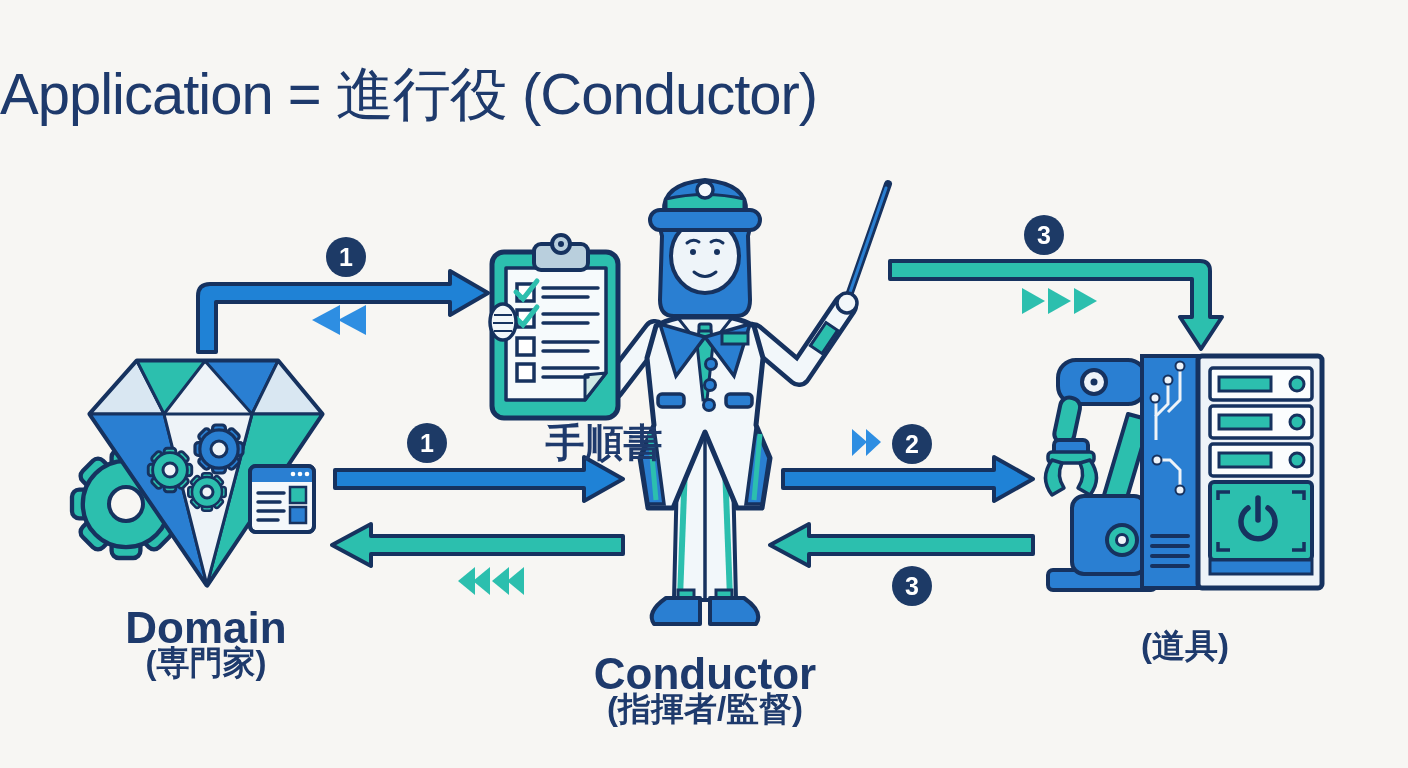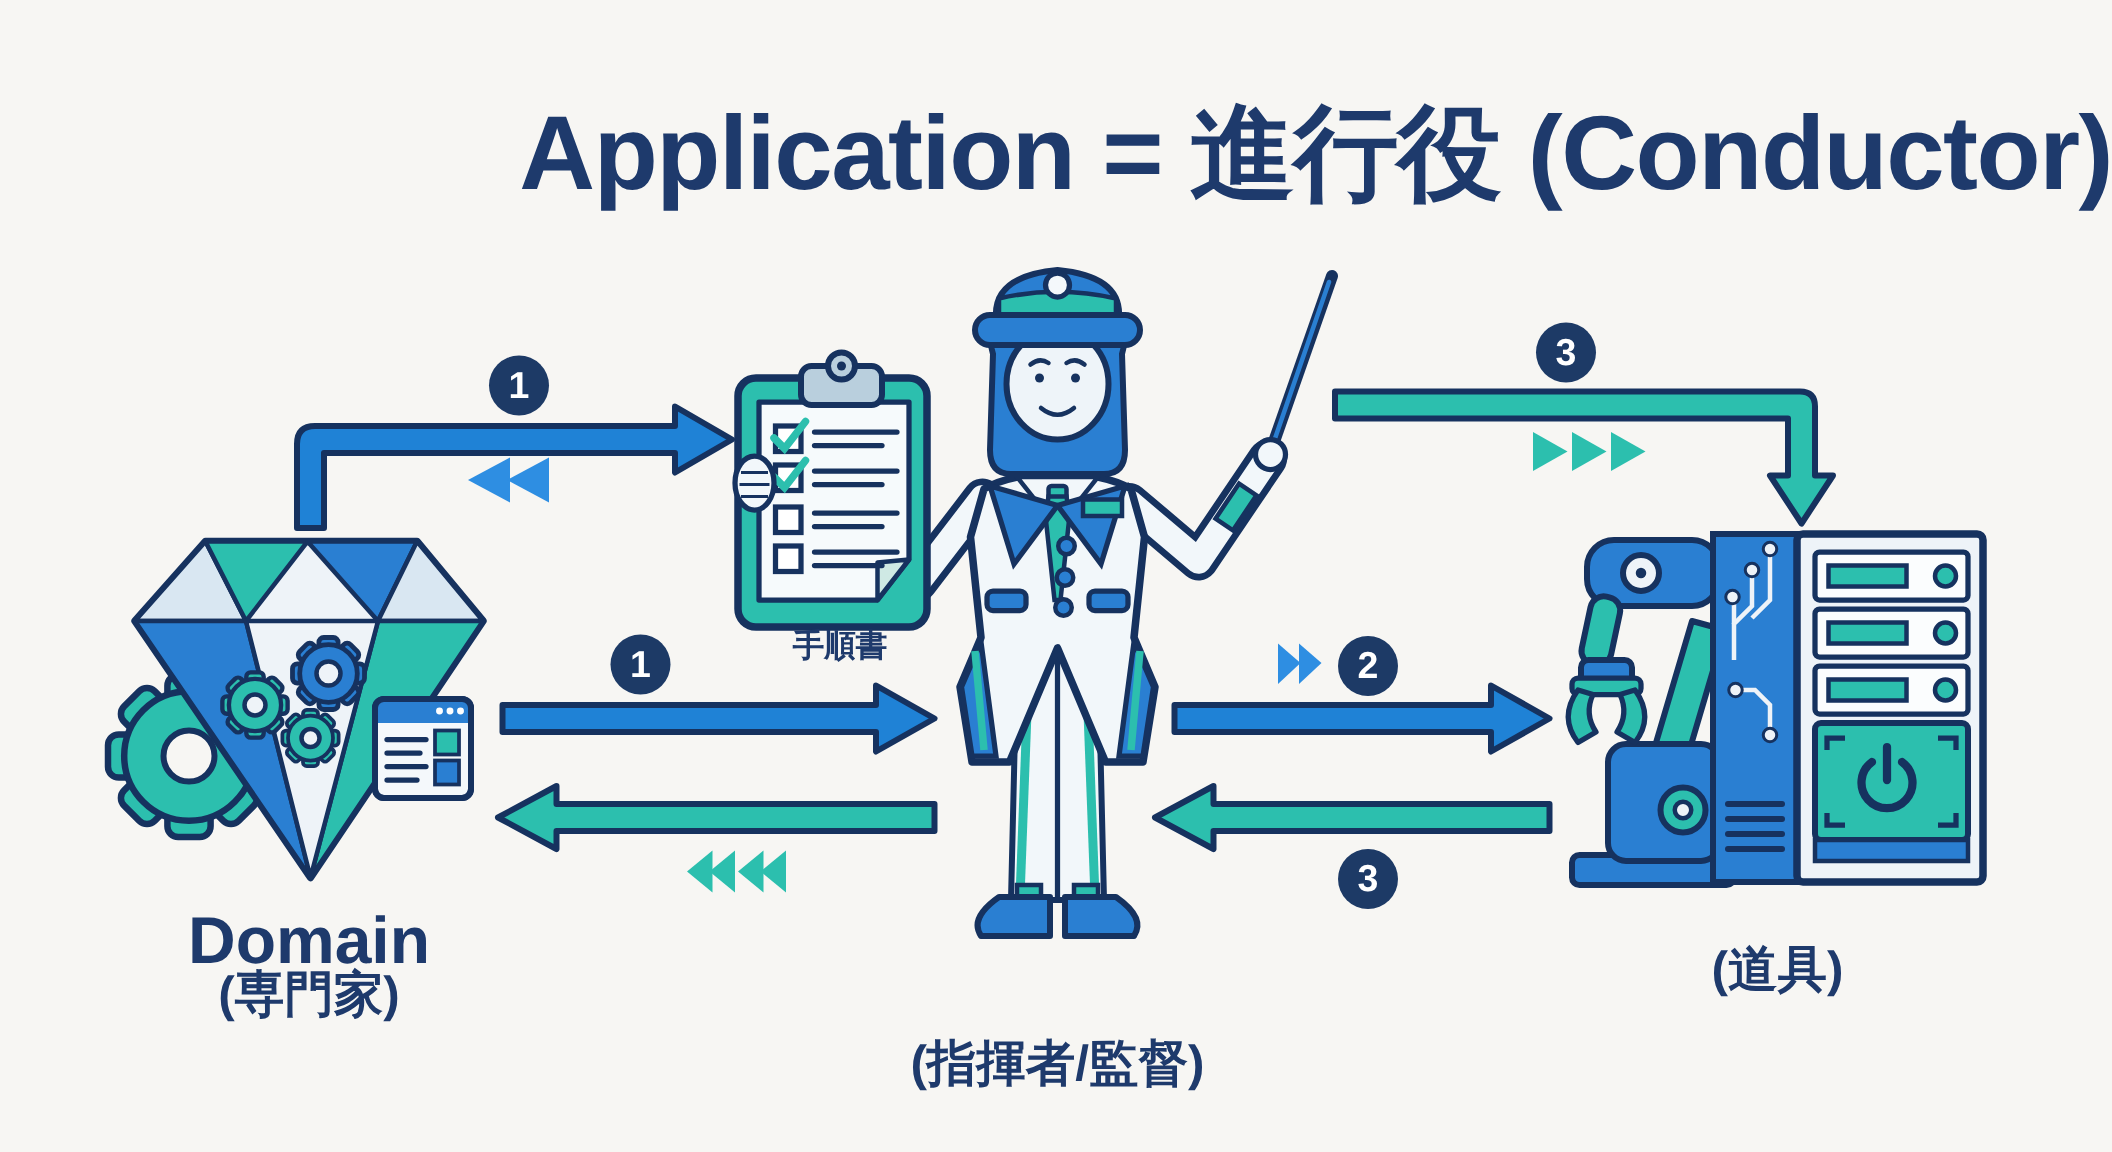--- a/index.html
+++ b/index.html
@@ -1,26 +1,26 @@
 <!DOCTYPE html>
 <html><head>
 <meta charset="utf-8">
 <style>
   html,body{margin:0;padding:0;}
   body{width:1408px;height:768px;overflow:hidden;background:#f7f6f3;
        font-family:"Liberation Sans","DejaVu Sans",sans-serif;}
   #stage{position:relative;width:1408px;height:768px;background:#f7f6f3;}
   .art{position:absolute;left:0;top:0;}
-  .title{position:absolute;left:0;top:56px;width:1408px;text-align:right;
-         font-size:70px;font-weight:bold;color:#1e3a6c;letter-spacing:-1px;}
+  .title{position:absolute;left:0;top:56px;width:1408px;text-align:left;
+         font-size:58px;font-weight:normal;color:#1e3a6c;letter-spacing:-1px;}
   .lbl{position:absolute;transform:translateX(-50%);color:#1e3a6c;
        font-weight:bold;white-space:nowrap;text-align:center;}
   .lbl-main{font-size:44px;}
   .lbl-sub{font-size:33px;}
-  .lbl-manual{font-size:21px;}
+  .lbl-manual{font-size:39px;margin-left:44px;}
   .badge{position:absolute;width:40px;height:40px;border-radius:50%;
          background:#1d3a66;color:#ffffff;font-size:25px;font-weight:bold;
          display:flex;align-items:center;justify-content:center;}
 </style>
 </head>
 <body>
 
 <div id="stage">
 
   <div class="title">Application = 進行役 (Conductor)</div>
@@ -299,17 +299,18 @@
   <div class="badge" style="left:407px;top:423px;">1</div>
   <div class="badge" style="left:892px;top:424px;">2</div>
   <div class="badge" style="left:1024px;top:215px;">3</div>
   <div class="badge" style="left:892px;top:566px;">3</div>
 
   <div class="lbl lbl-manual" style="left:560px;top:416px;">手順書</div>
 
   <div class="lbl lbl-main" style="left:206px;top:603px;">Domain</div>
   <div class="lbl lbl-sub" style="left:206px;top:641px;">(専門家)</div>
 
+  <div class="lbl lbl-main" style="left:705px;top:649px;">Conductor</div>
   <div class="lbl lbl-sub" style="left:705px;top:687px;">(指揮者/監督)</div>
 
   <div class="lbl lbl-sub" style="left:1185px;top:624px;">(道具)</div>
 
 </div>
 
 </body></html>

